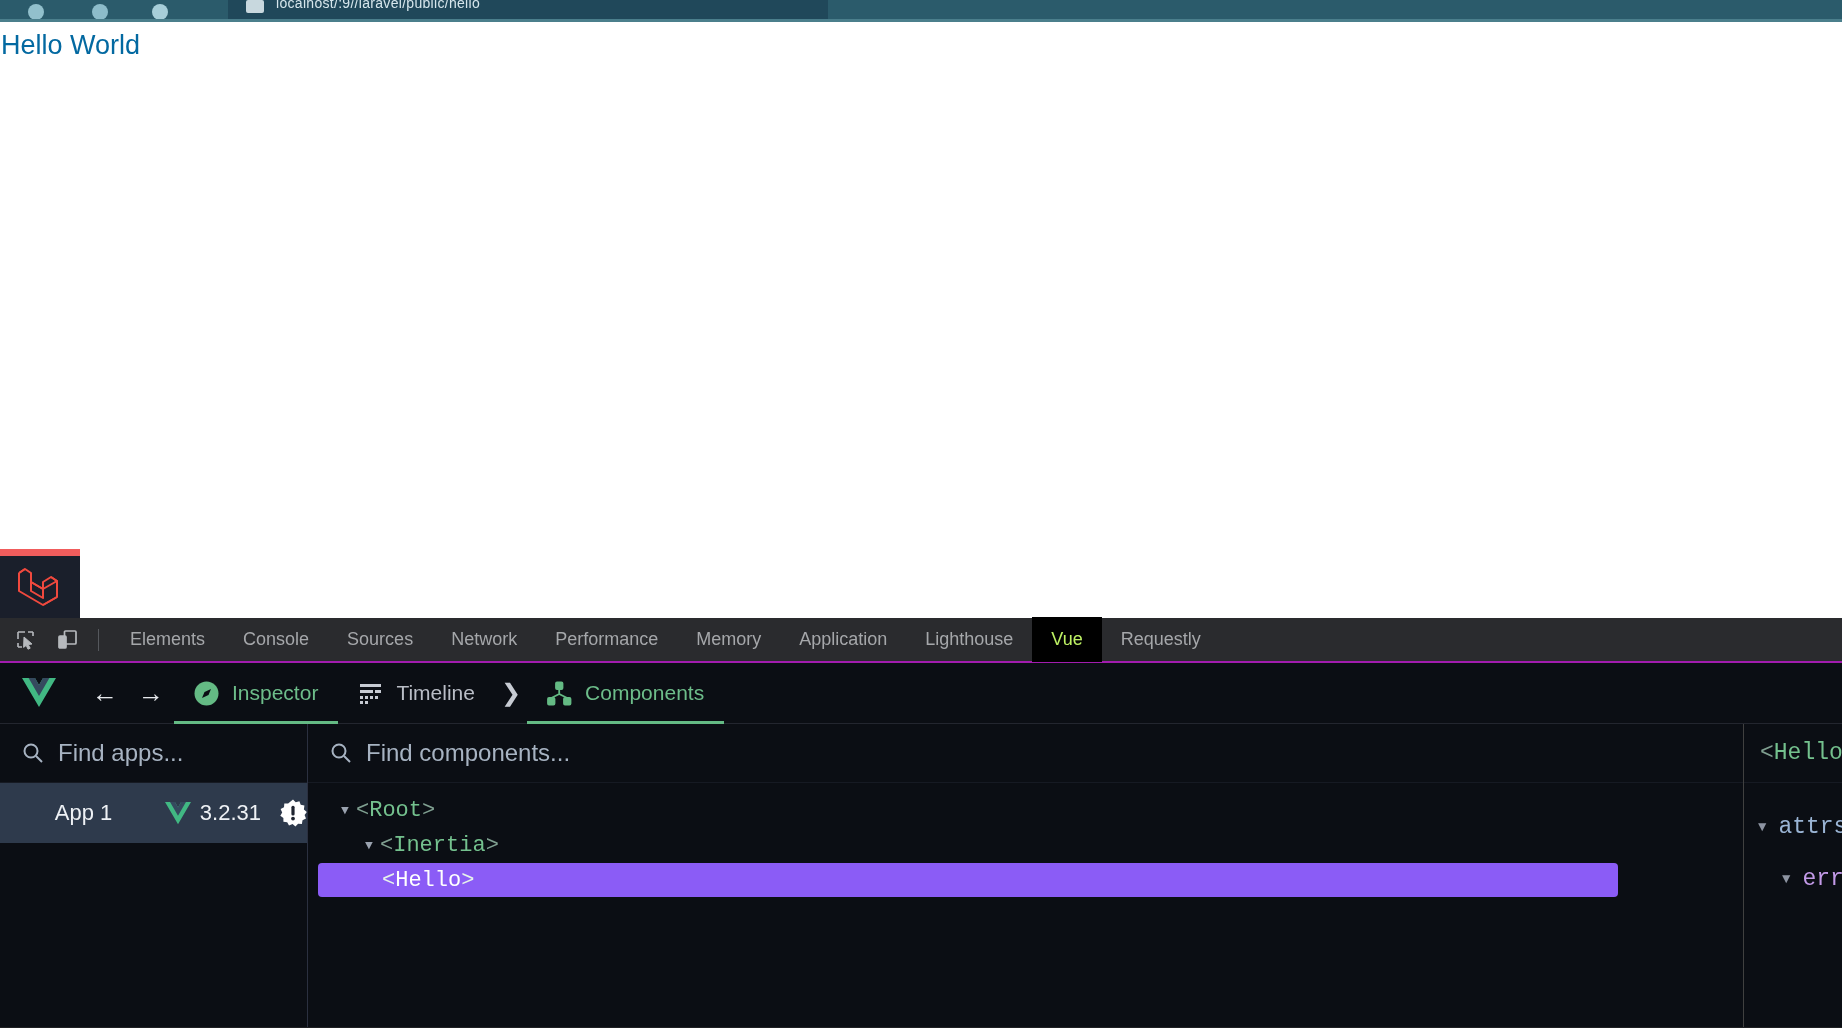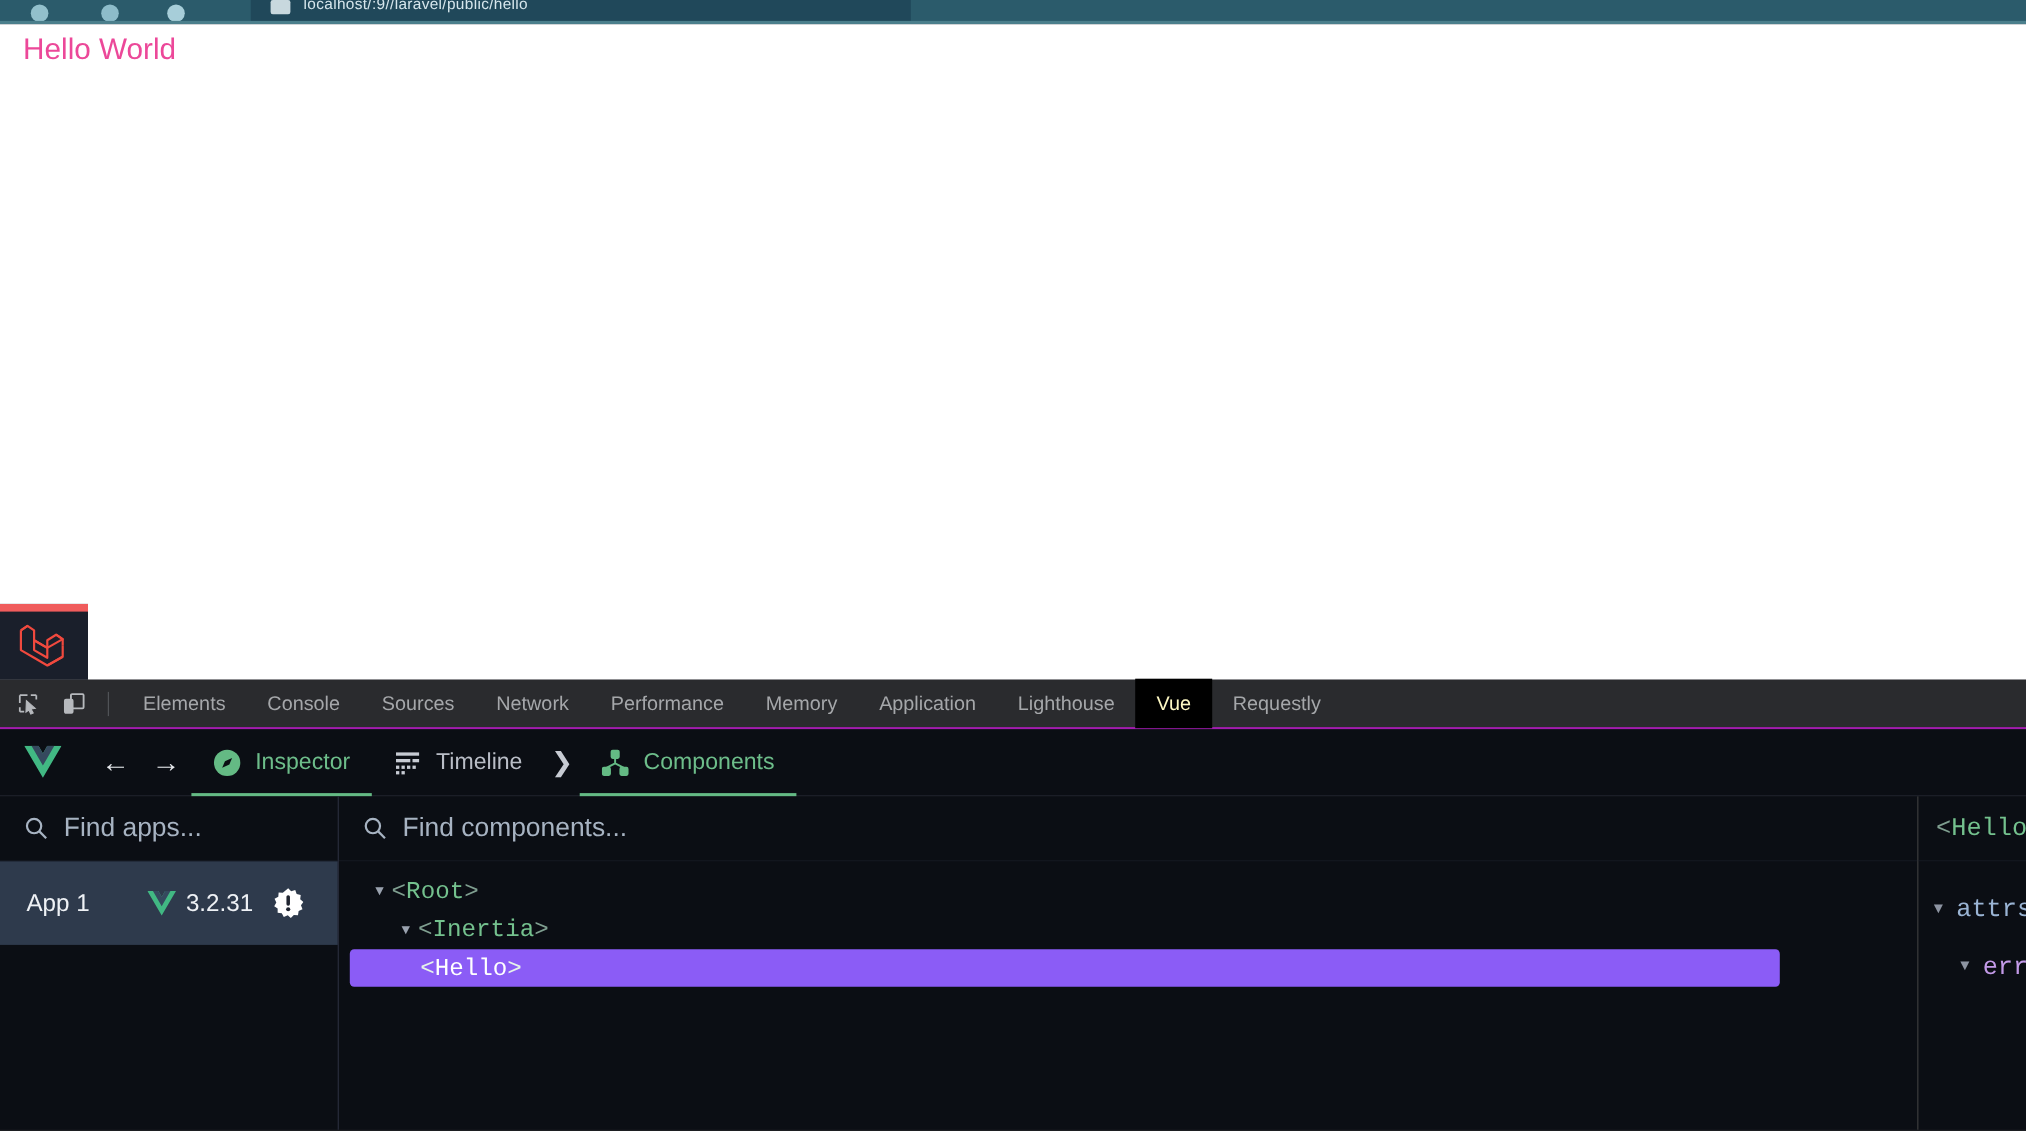--- a/index.html
+++ b/index.html
@@ -73,23 +73,22 @@
     top: 22px; left: 0;
     width: 1842px;
     height: 596px;
     background: #ffffff;
   }
   .page-hello {
     position: absolute;
     top: 6px; left: 1px;
     font-size: 27px;
     line-height: 34px;
-    color: #ec4899;
+    color: #0369a1;
     font-family: "Liberation Sans", sans-serif;
-    padding-left: 20px;
   }
 
   
   .debugbar-badge {
     position: absolute;
     left: 0; top: 549px;
     width: 80px; height: 69px;
     background: #1a1f2b;
     overflow: hidden;
   }
@@ -135,21 +134,21 @@
     height: 45px;
     padding: 0 19px;
     display: flex; align-items: center;
     color: #a5a7aa;
     font-size: 18px;
     white-space: nowrap;
     font-family: "Liberation Sans", sans-serif;
   }
   .dt-tab.active {
     background: #000000;
-    color: #fef9c3;
+    color: #bef264;
   }
 
   
   .vue-toolbar {
     position: relative;
     height: 61px;
     background: #0b0e14;
     display: flex;
     align-items: center;
     border-bottom: 1px solid #23262f;
@@ -214,26 +213,27 @@
     border-bottom: 1px solid #22263180;
   }
   .search-icon { flex: 0 0 auto; display: flex; }
   .search-text {
     color: #a7b3c2;
     font-size: 24px;
     font-family: "Liberation Sans", sans-serif;
   }
 
   .app-row {
-    height: 76px;
+    height: 60px;
     background: #2e3a4c;
     display: flex;
     align-items: center;
     padding-left: 24px;
     gap: 0;
+    justify-content: flex-end;
   }
   .app-name {
     color: #eef1f5;
     font-size: 22px;
     width: 110px;
   }
   .app-ver-wrap { display: flex; align-items: center; gap: 9px; }
   .app-version { color: #eef1f5; font-size: 22px; }
   .app-badge { margin-left: 18px; display: flex; align-items: center; }
 

